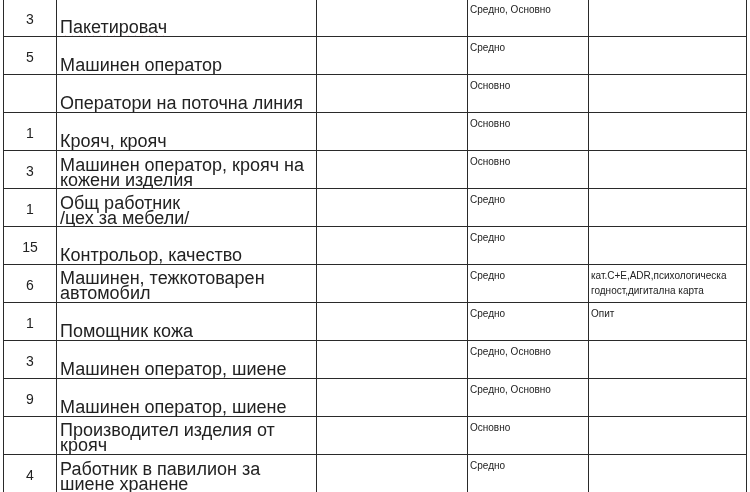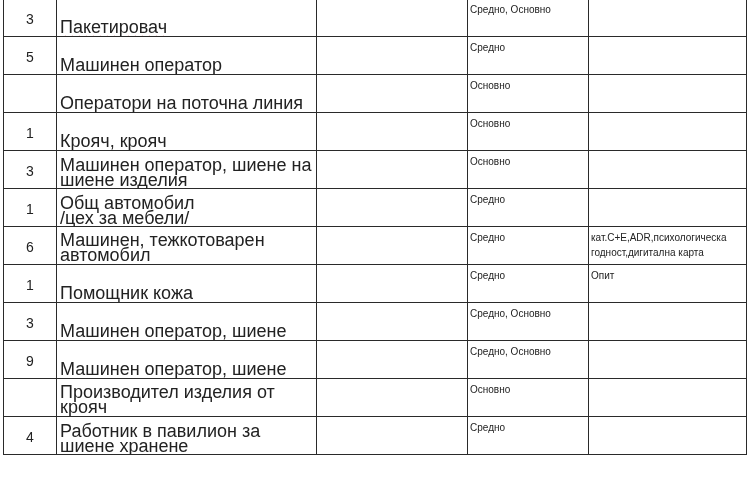--- a/index.html
+++ b/index.html
@@ -118,37 +118,52 @@
           </td>
         <td>
             <div class="req"></div>
           </td>
       </tr>
       <tr style="height:38px">
         <td>
             <div class="num">3</div>
           </td>
         <td>
-            <div class="title two">Машинен оператор, шиене на шиене изделия</div>
+            <div class="title two">Машинен оператор, крояч на кожени изделия</div>
           </td>
         <td></td>
         <td>
             <div class="edu">Основно</div>
           </td>
         <td>
             <div class="req"></div>
           </td>
       </tr>
       <tr style="height:38px">
         <td>
             <div class="num">1</div>
           </td>
         <td>
-            <div class="title two" style="white-space:pre-line">Общ автомобил
+            <div class="title two" style="white-space:pre-line">Общ работник
 /цех за мебели/</div>
+          </td>
+        <td></td>
+        <td>
+            <div class="edu">Средно</div>
+          </td>
+        <td>
+            <div class="req"></div>
+          </td>
+      </tr>
+      <tr style="height:38px">
+        <td>
+            <div class="num">15</div>
+          </td>
+        <td>
+            <div class="title">Контрольор, качество</div>
           </td>
         <td></td>
         <td>
             <div class="edu">Средно</div>
           </td>
         <td>
             <div class="req"></div>
           </td>
       </tr>
       <tr style="height:38px">

